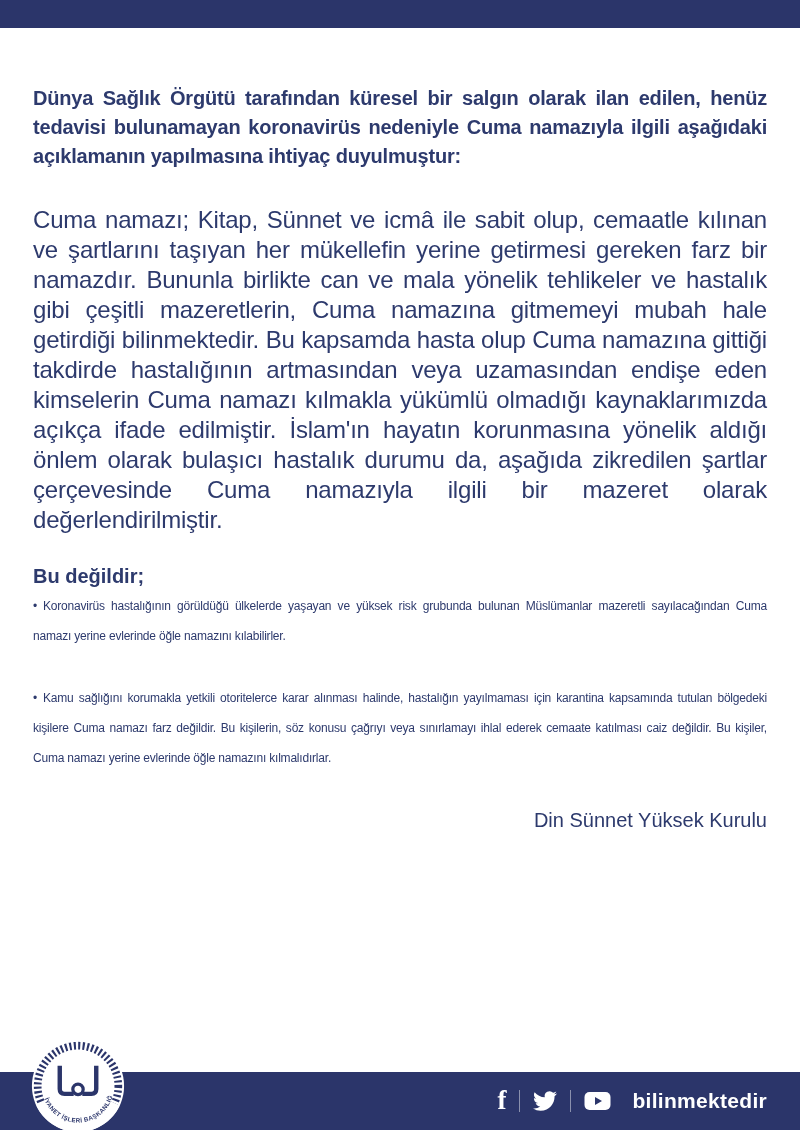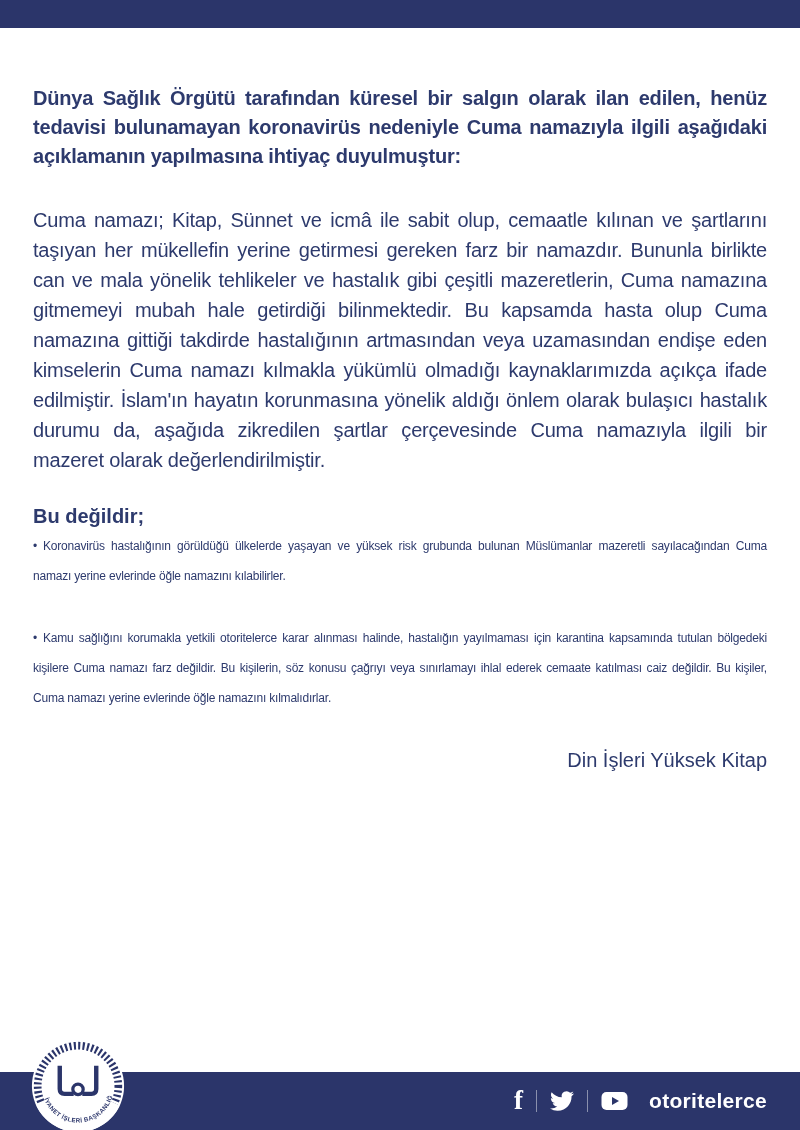--- a/index.html
+++ b/index.html
@@ -24,21 +24,21 @@
     padding:56px 33px 0 33px;
   }
   .intro {
     font-weight:bold;
     font-size:20px; line-height:29px;
     letter-spacing:-0.2px;
     text-align:justify;
     margin-bottom:34px;
   }
   .body-par {
-    font-size:20px; line-height:30px;
+    font-size:24px; line-height:30px;
     letter-spacing:-0.2px;
     text-align:justify;
     margin-bottom:26px;
   }
   .section-heading {
     font-weight:bold;
     font-size:20px; line-height:30px;
     margin:0;
   }
   .bullet {
@@ -97,21 +97,21 @@
 
     <p class="body-par">Cuma namazı; Kitap, Sünnet ve icmâ ile sabit olup, cemaatle kılınan ve şartlarını taşıyan her mükellefin yerine getirmesi gereken farz bir namazdır. Bununla birlikte can ve mala yönelik tehlikeler ve hastalık gibi çeşitli mazeretlerin, Cuma namazına gitmemeyi mubah hale getirdiği bilinmektedir. Bu kapsamda hasta olup Cuma namazına gittiği takdirde hastalığının artmasından veya uzamasından endişe eden kimselerin Cuma namazı kılmakla yükümlü olmadığı kaynaklarımızda açıkça ifade edilmiştir. İslam'ın hayatın korunmasına yönelik aldığı önlem olarak bulaşıcı hastalık durumu da, aşağıda zikredilen şartlar çerçevesinde Cuma namazıyla ilgili bir mazeret olarak değerlendirilmiştir.</p>
 
     <p class="section-heading">Bu değildir;</p>
 
     <p class="bullet"><span class="dot">•</span><span>Koronavirüs hastalığının görüldüğü ülkelerde yaşayan ve yüksek risk grubunda bulunan Müslümanlar mazeretli sayılacağından Cuma namazı yerine evlerinde öğle namazını kılabilirler.</span></p>
 
 
     <p class="bullet"><span class="dot">•</span><span>Kamu sağlığını korumakla yetkili otoritelerce karar alınması halinde, hastalığın yayılmaması için karantina kapsamında tutulan bölgedeki kişilere Cuma namazı farz değildir. Bu kişilerin, söz konusu çağrıyı veya sınırlamayı ihlal ederek cemaate katılması caiz değildir. Bu kişiler, Cuma namazı yerine evlerinde öğle namazını kılmalıdırlar.</span></p>
 
-    <p class="signature">Din İşleri Yüksek Kitap</p>
+    <p class="signature">Din Sünnet Yüksek Kurulu</p>
   </div>
 
   <div class="footer">
 
     <div class="logo-wrap">
       <svg viewBox="-50 -50 100 100" width="96" height="96">
 
         <circle cx="0" cy="0" r="48" fill="#ffffff"></circle>
 
         <circle cx="0" cy="0" r="42" fill="none" stroke="#2b356a" stroke-width="8" stroke-dasharray="2.2 2.4"></circle>
@@ -139,17 +139,17 @@
           <path d="M23.953 4.57a10 10 0 01-2.825.775 4.958 4.958 0 002.163-2.723 9.99 9.99 0 01-3.127 1.195 4.92 4.92 0 00-8.384 4.482C7.69 8.095 4.067 6.13 1.64 3.162a4.822 4.822 0 00-.666 2.475c0 1.71.87 3.213 2.188 4.096a4.904 4.904 0 01-2.228-.616v.06a4.923 4.923 0 003.946 4.827 4.996 4.996 0 01-2.212.085 4.936 4.936 0 004.604 3.417 9.867 9.867 0 01-6.102 2.105c-.39 0-.779-.023-1.17-.067a13.995 13.995 0 007.557 2.209c9.053 0 13.998-7.496 13.998-13.985 0-.21 0-.42-.015-.63A9.935 9.935 0 0024 4.59z"></path>
         </svg>
       </span>
       <span class="divider"></span>
       <span class="social-icon">
         <svg width="27" height="20" viewBox="0 0 27 20">
           <rect x="0.5" y="1" width="26" height="18" rx="5" fill="#ffffff"></rect>
           <path d="M 11 6 L 18 10 L 11 14 Z" fill="#2b356a"></path>
         </svg>
       </span>
-      <span class="handle">otoritelerce</span>
+      <span class="handle">bilinmektedir</span>
     </div>
 
   </div>
 </div>
 
 </body></html>

